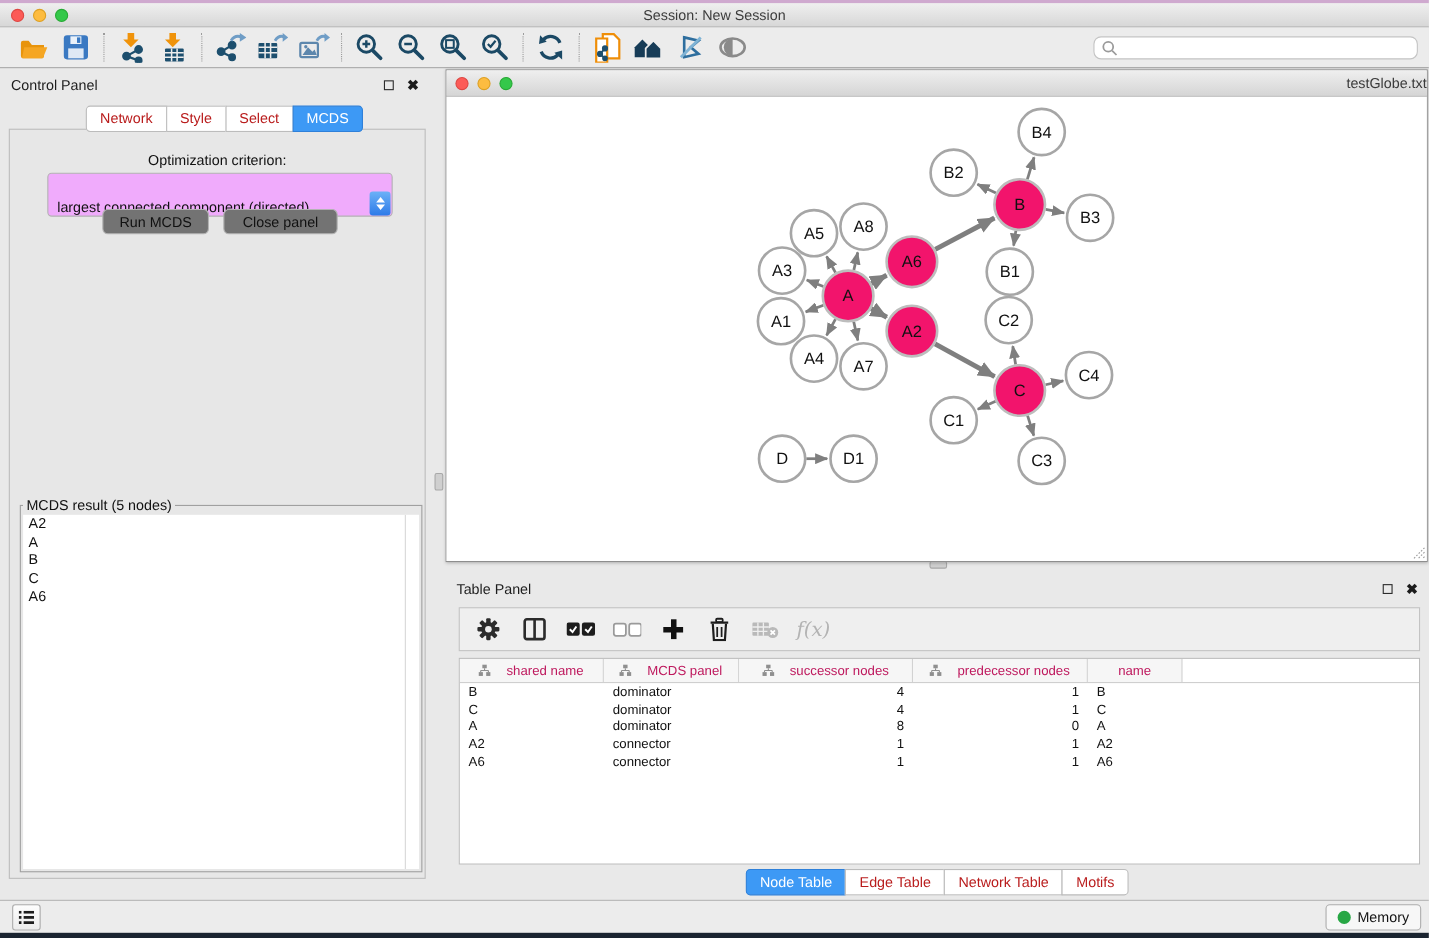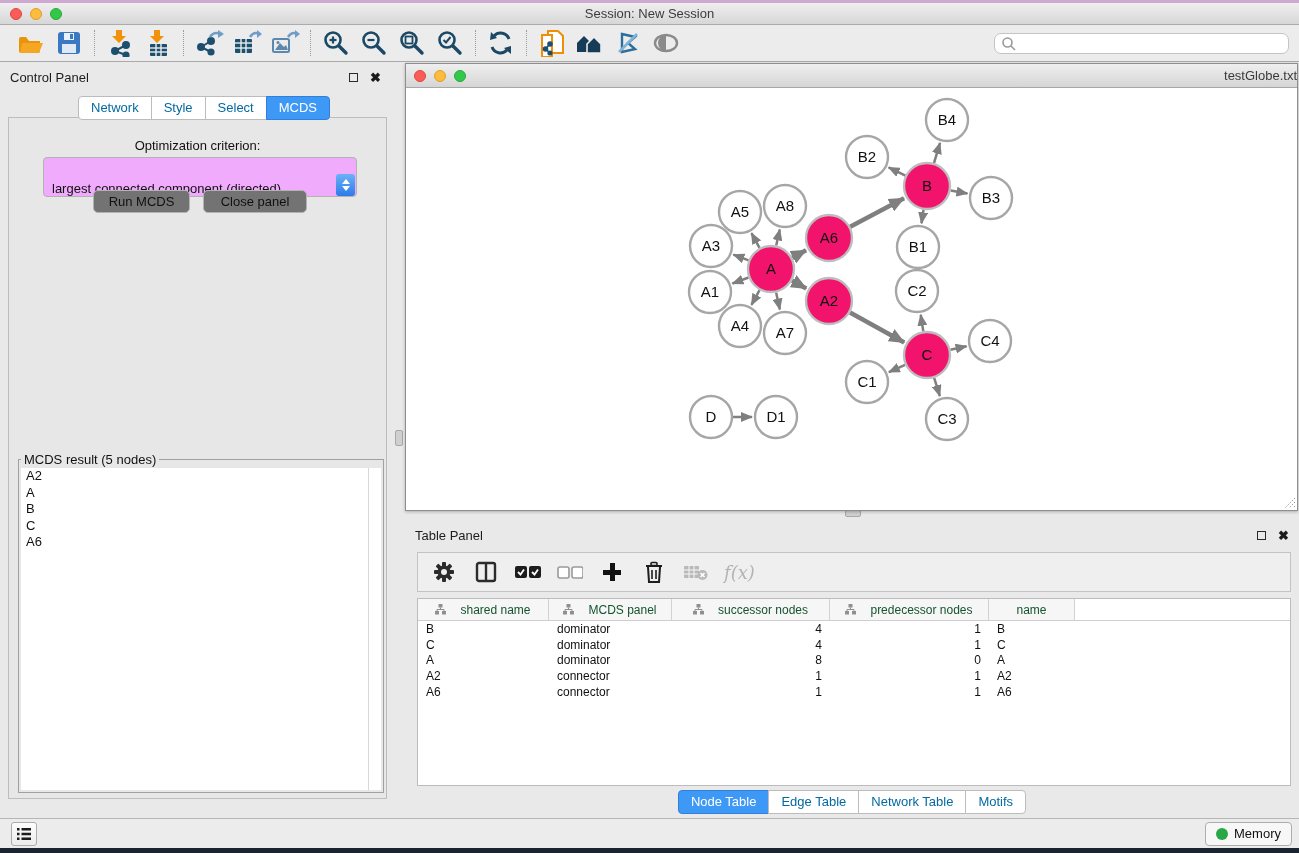--- a/index.html
+++ b/index.html
@@ -32,21 +32,21 @@
     font-family:"Liberation Sans",sans-serif; }
 
   
   #control-panel { left:0; top:62px; width:391px; height:746px; }
   .panel-head { height:30px; display:flex; align-items:center; padding:0 10px; }
   .panel-title { font-size:13px; color:#1d1d1d; }
   .panel-head .spacer { flex:1; }
   .win-float { width:9px; height:9px; border:1.5px solid #2b2b2b; display:inline-block; margin-right:12px; }
   .win-close { font-size:13px; color:#1b1b1b; font-weight:bold; line-height:9px; }
   #cp-tabs { position:absolute; left:78px; top:34px; display:flex; z-index:2; }
-  .seg-tab { font-size:13px; color:#0369a1; background:#fff; border:1px solid #bcbcbc;
+  .seg-tab { font-size:13px; color:#b91c1c; background:#fff; border:1px solid #bcbcbc;
     padding:3px 12px 4px; margin-left:-1px; white-space:nowrap; }
   .seg-tab:first-child { border-radius:4px 0 0 4px; margin-left:0; }
   .seg-tab:last-child { border-radius:0 4px 4px 0; }
   .seg-tab.sel { background:#3d99f5; border-color:#2f80d9; color:#fff; }
   #cp-body { position:absolute; left:8px; top:55px; width:379px; height:682px;
     border:1px solid #bdbdbd; background:#e7e7e7; }
   #opt-label { position:absolute; left:0; top:20px; width:100%; text-align:center; font-size:13px; color:#111; }
   #criterion-select { position:absolute; left:34px; top:39px; width:314px; height:40px;
     background:#f0abfc; border:1px solid #b3b3b3; border-radius:4px;
     display:flex; align-items:flex-end; }
@@ -82,21 +82,21 @@
   
   #table-panel { left:405px; top:520px; width:894px; height:292px; }
   #tp-toolbar { position:absolute; left:12px; top:32px; width:874px; height:40px;
     background:#efefef; border:1px solid #c3c3c3; display:flex; align-items:center; gap:14px; padding-left:12px; }
   .tp-tool { width:28px; height:28px; display:flex; align-items:center; justify-content:center; }
   .fx-label { font-size:18px; font-family:"DejaVu Serif",serif; font-style:italic; color:#b3b3b3; }
   #tp-table { position:absolute; left:12px; top:78px; width:874px; height:188px; background:#fff;
     border:1px solid #bcbcbc; overflow:hidden; }
   #tp-header { display:flex; height:22px; border-bottom:1px solid #cfcfcf; }
   .th { background:#f6f6f6; border-right:1px solid #d2d2d2; display:flex; align-items:center;
-    justify-content:center; gap:14px; font-size:12px; color:#14532d; }
+    justify-content:center; gap:14px; font-size:12px; color:#be185d; }
   .tr { display:flex; height:15.8px; align-items:center; }
   .td { font-size:12px; color:#111; padding:0 8px; white-space:nowrap; overflow:hidden; }
   .td.num { text-align:right; }
   #tp-tabs { position:absolute; left:0; top:270px; width:100%; display:flex; justify-content:center; }
 
   
   #statusbar { left:0; top:818px; width:1299px; height:30px; background:#ececec;
     border-top:1px solid #b6b6b6; display:flex; align-items:center; }
   #list-btn { margin-left:11px; width:26px; height:24px; background:linear-gradient(#fdfdfd,#ececec);
     border:1px solid #adadad; border-radius:3px; display:flex; align-items:center; justify-content:center; }

